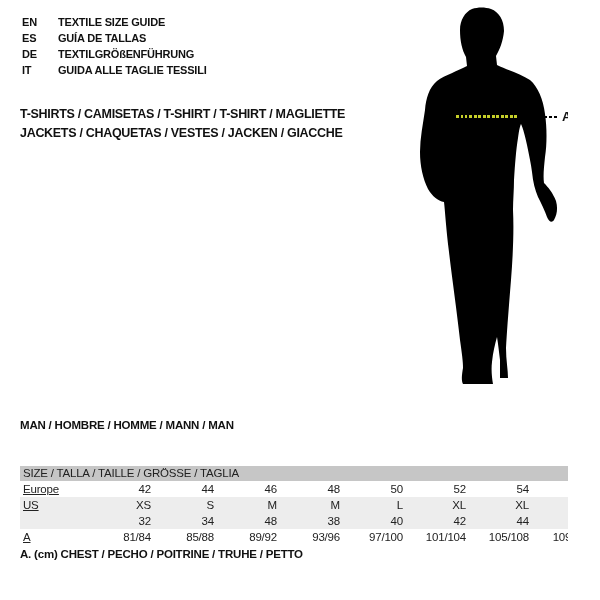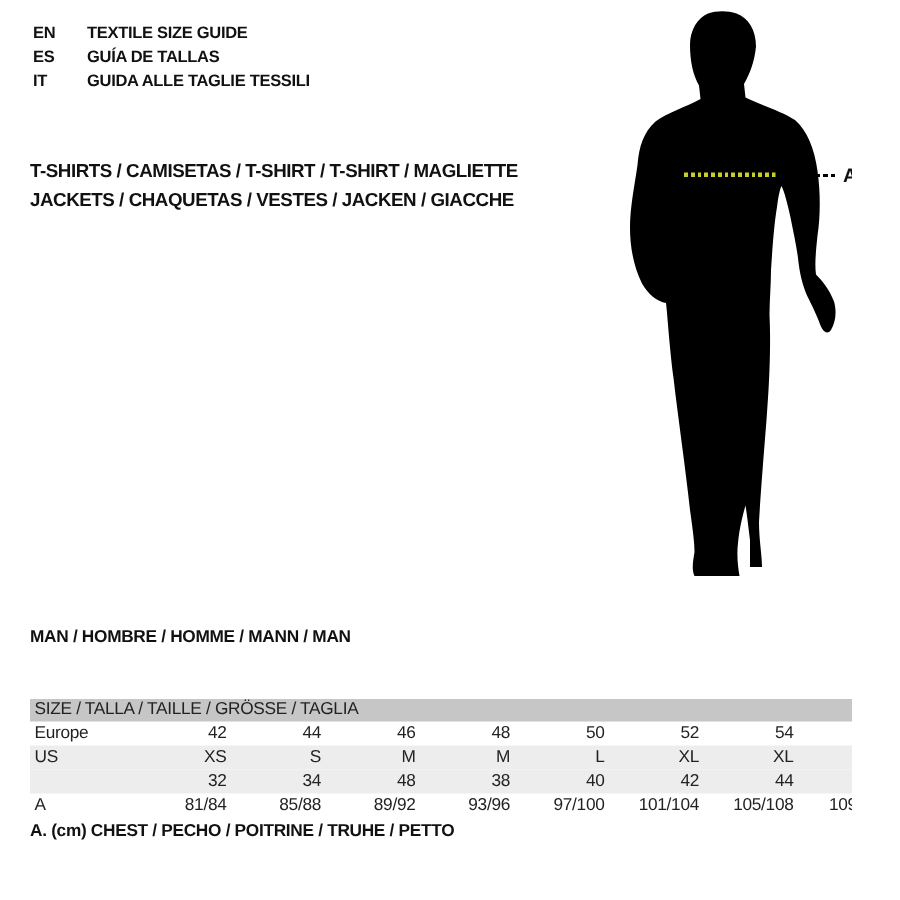--- a/index.html
+++ b/index.html
@@ -24,38 +24,42 @@
     background:repeating-linear-gradient(90deg,#000 0 3px,transparent 3px 5px);
   }
   .measure-letter{position:absolute;left:562px;top:110px;font-size:13px;font-weight:bold;line-height:14px;}
   
   .gender-label{position:absolute;left:20px;top:419px;font-size:11.5px;font-weight:bold;letter-spacing:-0.2px;}
   
   .size-table{position:absolute;left:20px;top:446px;width:572px;font-size:11.5px;letter-spacing:-0.2px;margin-top:20px;}
   .st-header{height:15px;line-height:15px;background:var(--header-bg,#c6c6c6);padding-left:3px;color:#222;}
   .st-row{display:flex;height:16px;line-height:16px;color:#222;}
   .st-row.stripe{background:var(--stripe-bg,#ededed);}
-  .st-label{flex:0 0 65px;padding-left:3px;}
+  .st-label{flex:0 0 65px;padding-left:3px;text-decoration:underline;}
   .st-cell{flex:1 1 0;text-align:right;}
   
   .footnote{position:absolute;left:20px;top:548px;font-size:11.5px;font-weight:bold;letter-spacing:-0.2px;}
 </style>
 </head>
 <body>
 
 <div id="canvas">
 
   <div class="lang-list">
     <div class="lang-row">
       <span class="lang-code">EN</span>
       <span class="lang-label">TEXTILE SIZE GUIDE</span>
     </div>
     <div class="lang-row">
       <span class="lang-code">ES</span>
       <span class="lang-label">GUÍA DE TALLAS</span>
+    </div>
+    <div class="lang-row">
+      <span class="lang-code">DE</span>
+      <span class="lang-label">TEXTILGRÖßENFÜHRUNG</span>
     </div>
     <div class="lang-row">
       <span class="lang-code">IT</span>
       <span class="lang-label">GUIDA ALLE TAGLIE TESSILI</span>
     </div>
   </div>
 
   <div class="garments">
     <div>T-SHIRTS / CAMISETAS / T-SHIRT / T-SHIRT / MAGLIETTE</div>
     <div>JACKETS / CHAQUETAS / VESTES / JACKEN / GIACCHE</div>

